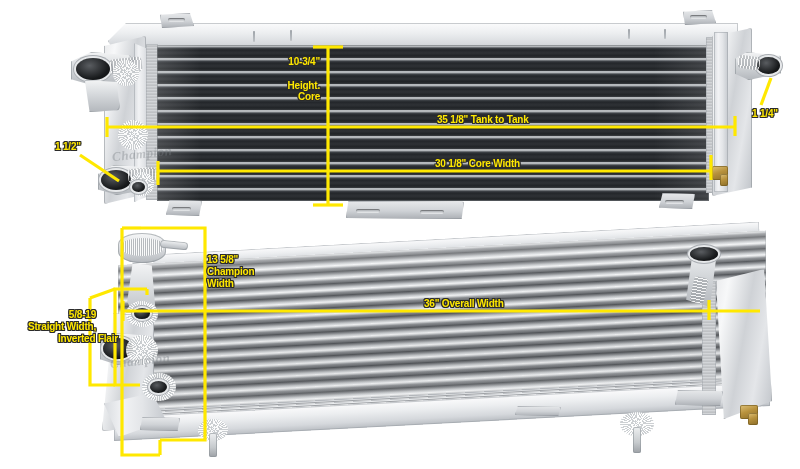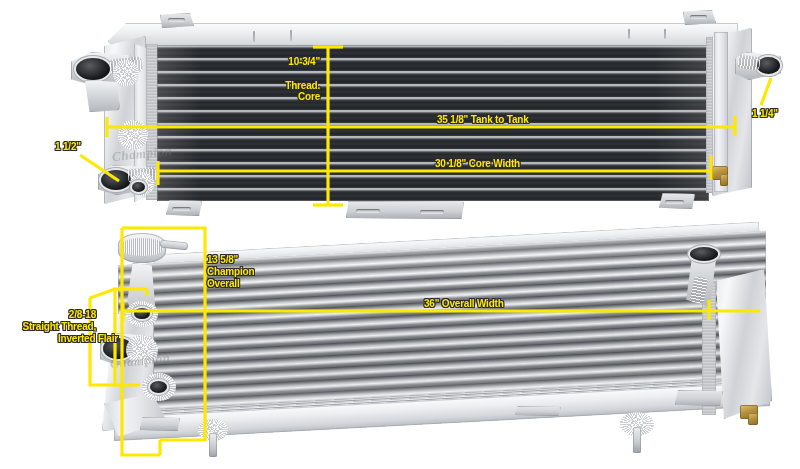--- a/index.html
+++ b/index.html
@@ -358,33 +358,33 @@
 
       <polyline points="147,289 115,289 115,385 140,385"></polyline>
       <line x1="147" y1="289" x2="147" y2="295"></line>
       <polyline points="90,298 90,385 115,385"></polyline>
       <line x1="115" y1="289" x2="90" y2="298"></line>
     </g>
   </svg>
 
   <div class="dimtext right" style="left:254px;top:56px;width:66px;">10-3/4"</div>
   <div class="dimtext right" style="left:254px;top:68px;width:66px;margin-top:23px;">Core</div>
-  <div class="dimtext right" style="left:254px;top:80px;width:66px;">Thread.</div>
+  <div class="dimtext right" style="left:254px;top:80px;width:66px;">Height.</div>
 
   <div class="dimtext" style="left:437px;top:114px;">35 1/8" Tank to Tank</div>
 
   <div class="dimtext" style="left:435px;top:158px;">30 1/8" Core Width</div>
 
   <div class="dimtext" style="left:55px;top:141px;">1 1/2"</div>
 
   <div class="dimtext" style="left:752px;top:108px;">1 1/4"</div>
 
   <div class="dimtext" style="left:207px;top:254px;">13 5/8"</div>
   <div class="dimtext" style="left:207px;top:266px;">Champion</div>
-  <div class="dimtext" style="left:207px;top:278px;">Overall</div>
-
-  <div class="dimtext right" style="left:0px;top:309px;width:96px;">2/8-18</div>
-  <div class="dimtext right" style="left:0px;top:321px;width:96px;">Straight Thread,</div>
+  <div class="dimtext" style="left:207px;top:278px;">Width</div>
+
+  <div class="dimtext right" style="left:0px;top:309px;width:96px;">5/8-19</div>
+  <div class="dimtext right" style="left:0px;top:321px;width:96px;">Straight Width,</div>
   <div class="dimtext right" style="left:0px;top:333px;width:118px;">Inverted Flair</div>
 
   <div class="dimtext" style="left:424px;top:298px;">36" Overall Width</div>
 
 </div>
 
 </body></html>

